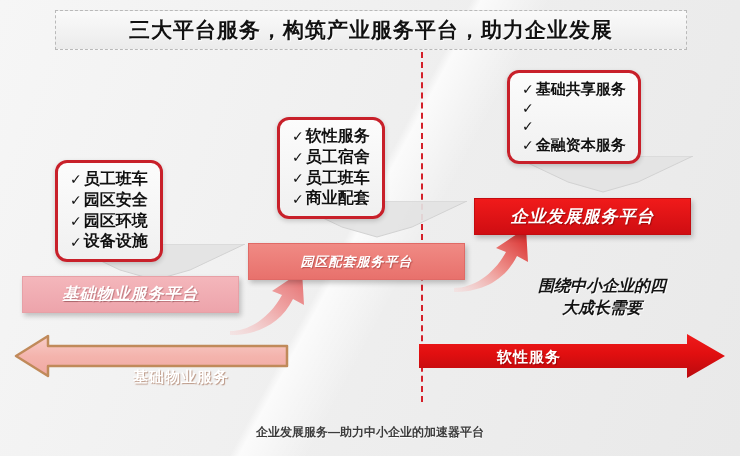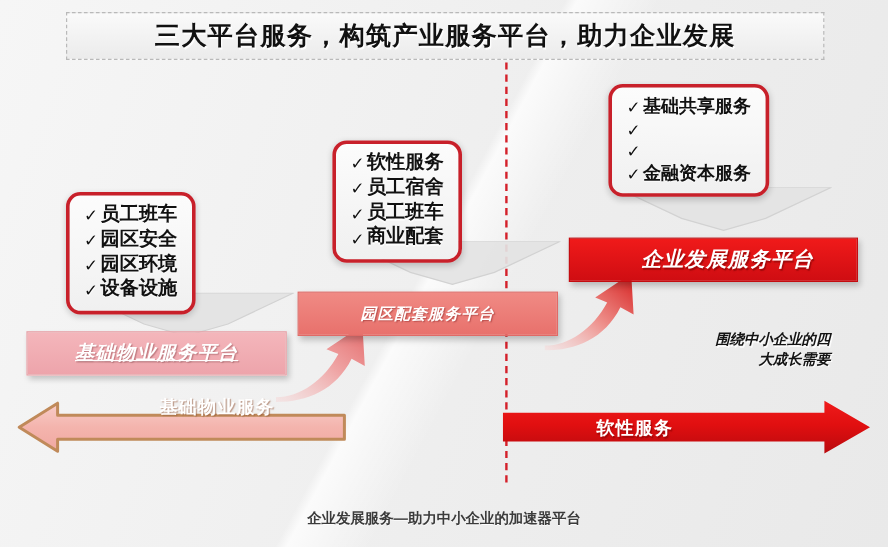--- a/index.html
+++ b/index.html
@@ -86,45 +86,44 @@
     border:1px solid #e06a66;
     font-size:13px;
     text-shadow:1px 1px 1px rgba(140,40,40,.5);
   }
   #bar3{
     left:474px;top:198px;width:215px;height:35px;
     background:linear-gradient(180deg,#f01a1a,#cf0d12);
     border:1px solid #c40c10;
     font-size:17px;
     text-shadow:1px 1px 1px rgba(110,0,0,.55);
-    padding-left:24px;
   }
 
   
   .curve{position:absolute;z-index:4;}
   #curve1{left:228px;top:265px;}
   #curve2{left:452px;top:222px;}
 
   
   .bigarrow{position:absolute;z-index:3;}
   #arrow-left{left:14px;top:332px;}
   #arrow-right{left:419px;top:332px;}
   .arrow-label{
     position:absolute;z-index:5;
     font-size:15px;font-weight:bold;color:#ffffff;
     letter-spacing:1px;white-space:nowrap;
   }
-  #arrow-left-label{left:133px;top:330px;text-shadow:1px 1px 1px rgba(150,90,60,.6);}
+  #arrow-left-label{left:133px;top:368px;text-shadow:1px 1px 1px rgba(150,90,60,.6);}
   #arrow-right-label{left:497px;top:348px;text-shadow:1px 1px 1px rgba(130,0,0,.6);}
 
   
   .annotation{
     position:absolute;left:512px;top:275px;width:180px;
-    font-size:12px;font-weight:bold;font-style:italic;color:#141414;
-    line-height:1.35;text-align:right;z-index:6;
+    font-size:16px;font-weight:bold;font-style:italic;color:#141414;
+    line-height:1.35;text-align:center;z-index:6;
     text-shadow:1px 1px 0 rgba(255,255,255,.85);
   }
 
   
   .footer{
     position:absolute;left:0;top:424px;width:740px;text-align:center;
     font-size:12px;font-weight:bold;color:#3b3b3b;
     text-shadow:0 1px 0 rgba(255,255,255,.8);
   }
 </style>

